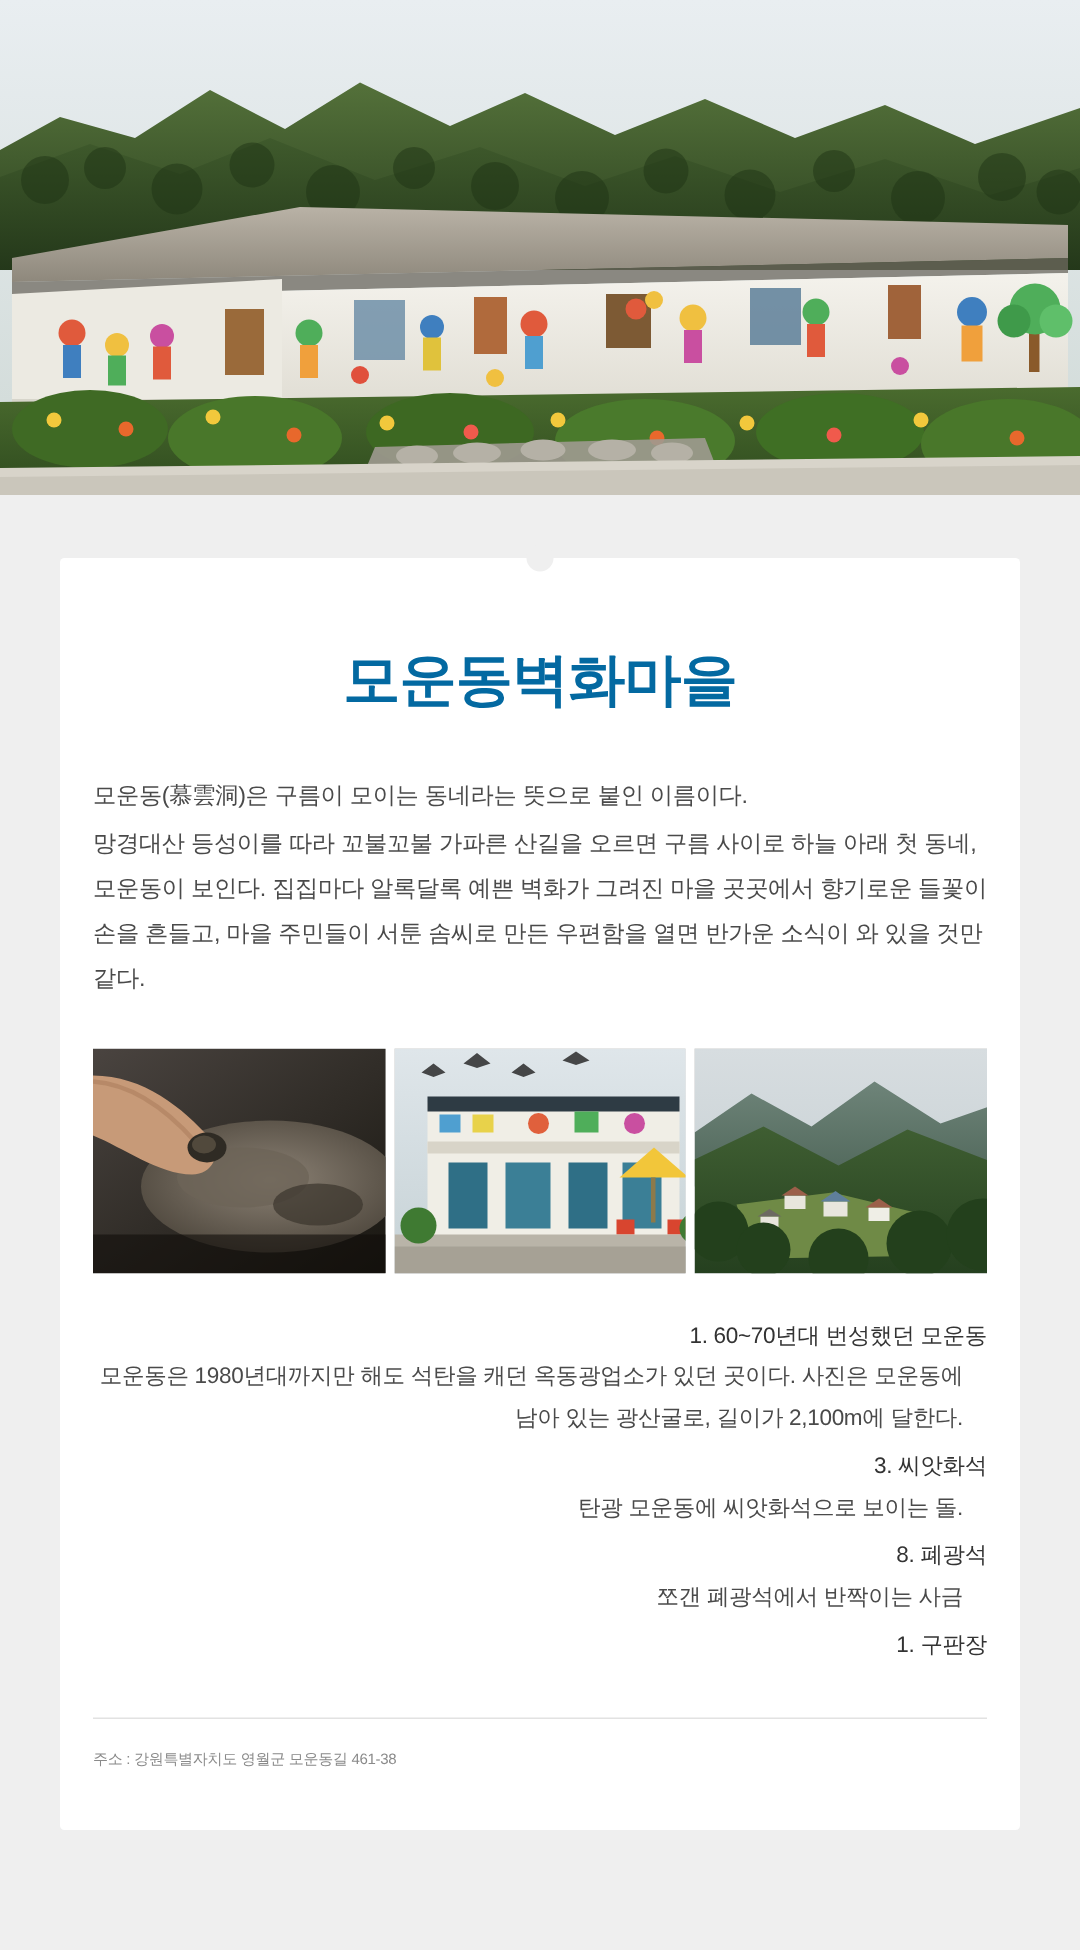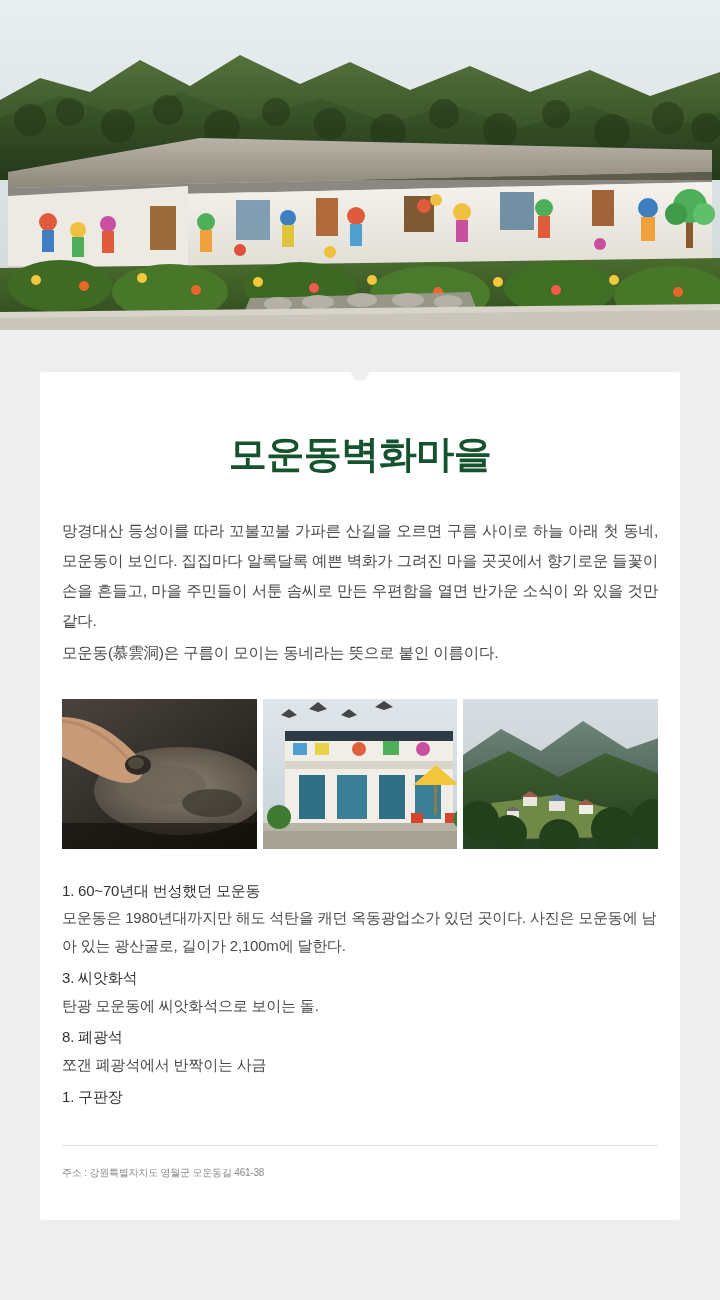--- a/index.html
+++ b/index.html
@@ -58,21 +58,21 @@
   }
 
   .title {
     margin: 0;
     padding: 60px 0 0 0;
     text-align: center;
     font-size: 38px;
     line-height: 1.2;
     font-weight: bold;
     letter-spacing: -0.5px;
-    color: #14532d;
+    color: #0369a1;
   }
 
   .intro {
     margin: 38px 22px 0 22px;
     font-size: 15.5px;
     line-height: 1.95;
     color: #4a4a4a;
     text-align: justify;
     letter-spacing: -0.2px;
   }
@@ -94,27 +94,28 @@
   }
   .photo svg { display: block; width: 210px; height: 150px; }
 
   
   .notes {
     margin: 28px 22px 0 22px;
     font-size: 15px;
     line-height: 1.85;
     color: #4a4a4a;
     letter-spacing: -0.2px;
+    text-align: right;
   }
   .note-head {
     color: #333333;
     margin-top: 4px;
   }
   .note-body {
-    margin: 0 0 2px 0;
+    margin: 0 16px 2px 0;
   }
 
   
   .divider {
     margin: 34px 22px 0 22px;
     height: 1px;
     background: #e2e2e2;
   }
   .address {
     margin: 20px 22px 0 22px;
@@ -267,22 +268,22 @@
       <path d="M0,318 L720,310 L720,330 L0,330 Z" fill="#cac6bb"></path>
     </svg>
   </div>
 
   <div class="card">
     <div class="card-notch"></div>
 
     <h1 class="title">모운동벽화마을</h1>
 
     <div class="intro">
+      <p>모운동(慕雲洞)은 구름이 모이는 동네라는 뜻으로 붙인 이름이다.</p>
       <p>망경대산 등성이를 따라 꼬불꼬불 가파른 산길을 오르면 구름 사이로 하늘 아래 첫 동네, 모운동이 보인다. 집집마다 알록달록 예쁜 벽화가 그려진 마을 곳곳에서 향기로운 들꽃이 손을 흔들고, 마을 주민들이 서툰 솜씨로 만든 우편함을 열면 반가운 소식이 와 있을 것만 같다.</p>
-      <p>모운동(慕雲洞)은 구름이 모이는 동네라는 뜻으로 붙인 이름이다.</p>
     </div>
 
     <div class="photos">
 
       <div class="photo">
         <svg viewBox="0 0 210 150" preserveAspectRatio="none">
           <defs>
             <linearGradient id="p1bg" x1="0" y1="0" x2="1" y2="1">
               <stop offset="0%" stop-color="#4a4440"></stop>
               <stop offset="100%" stop-color="#17150f"></stop>

